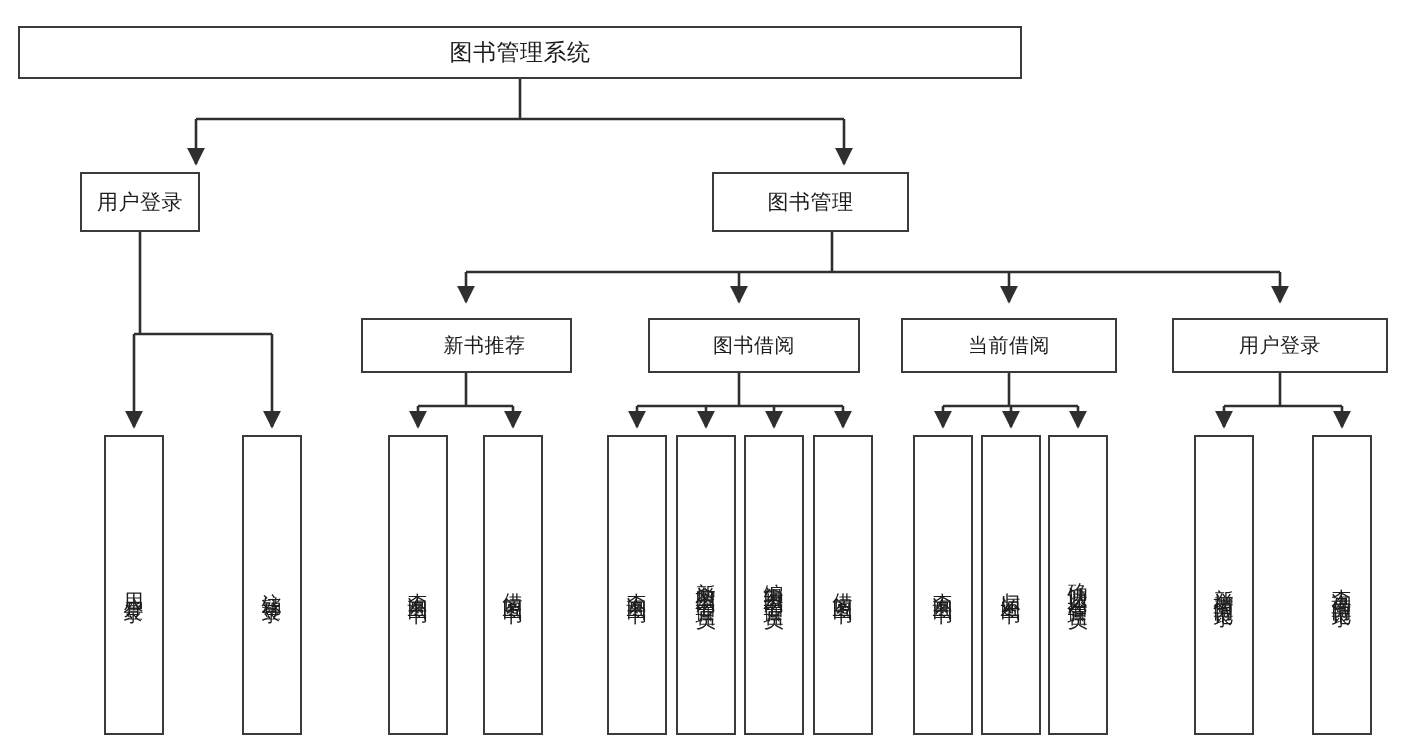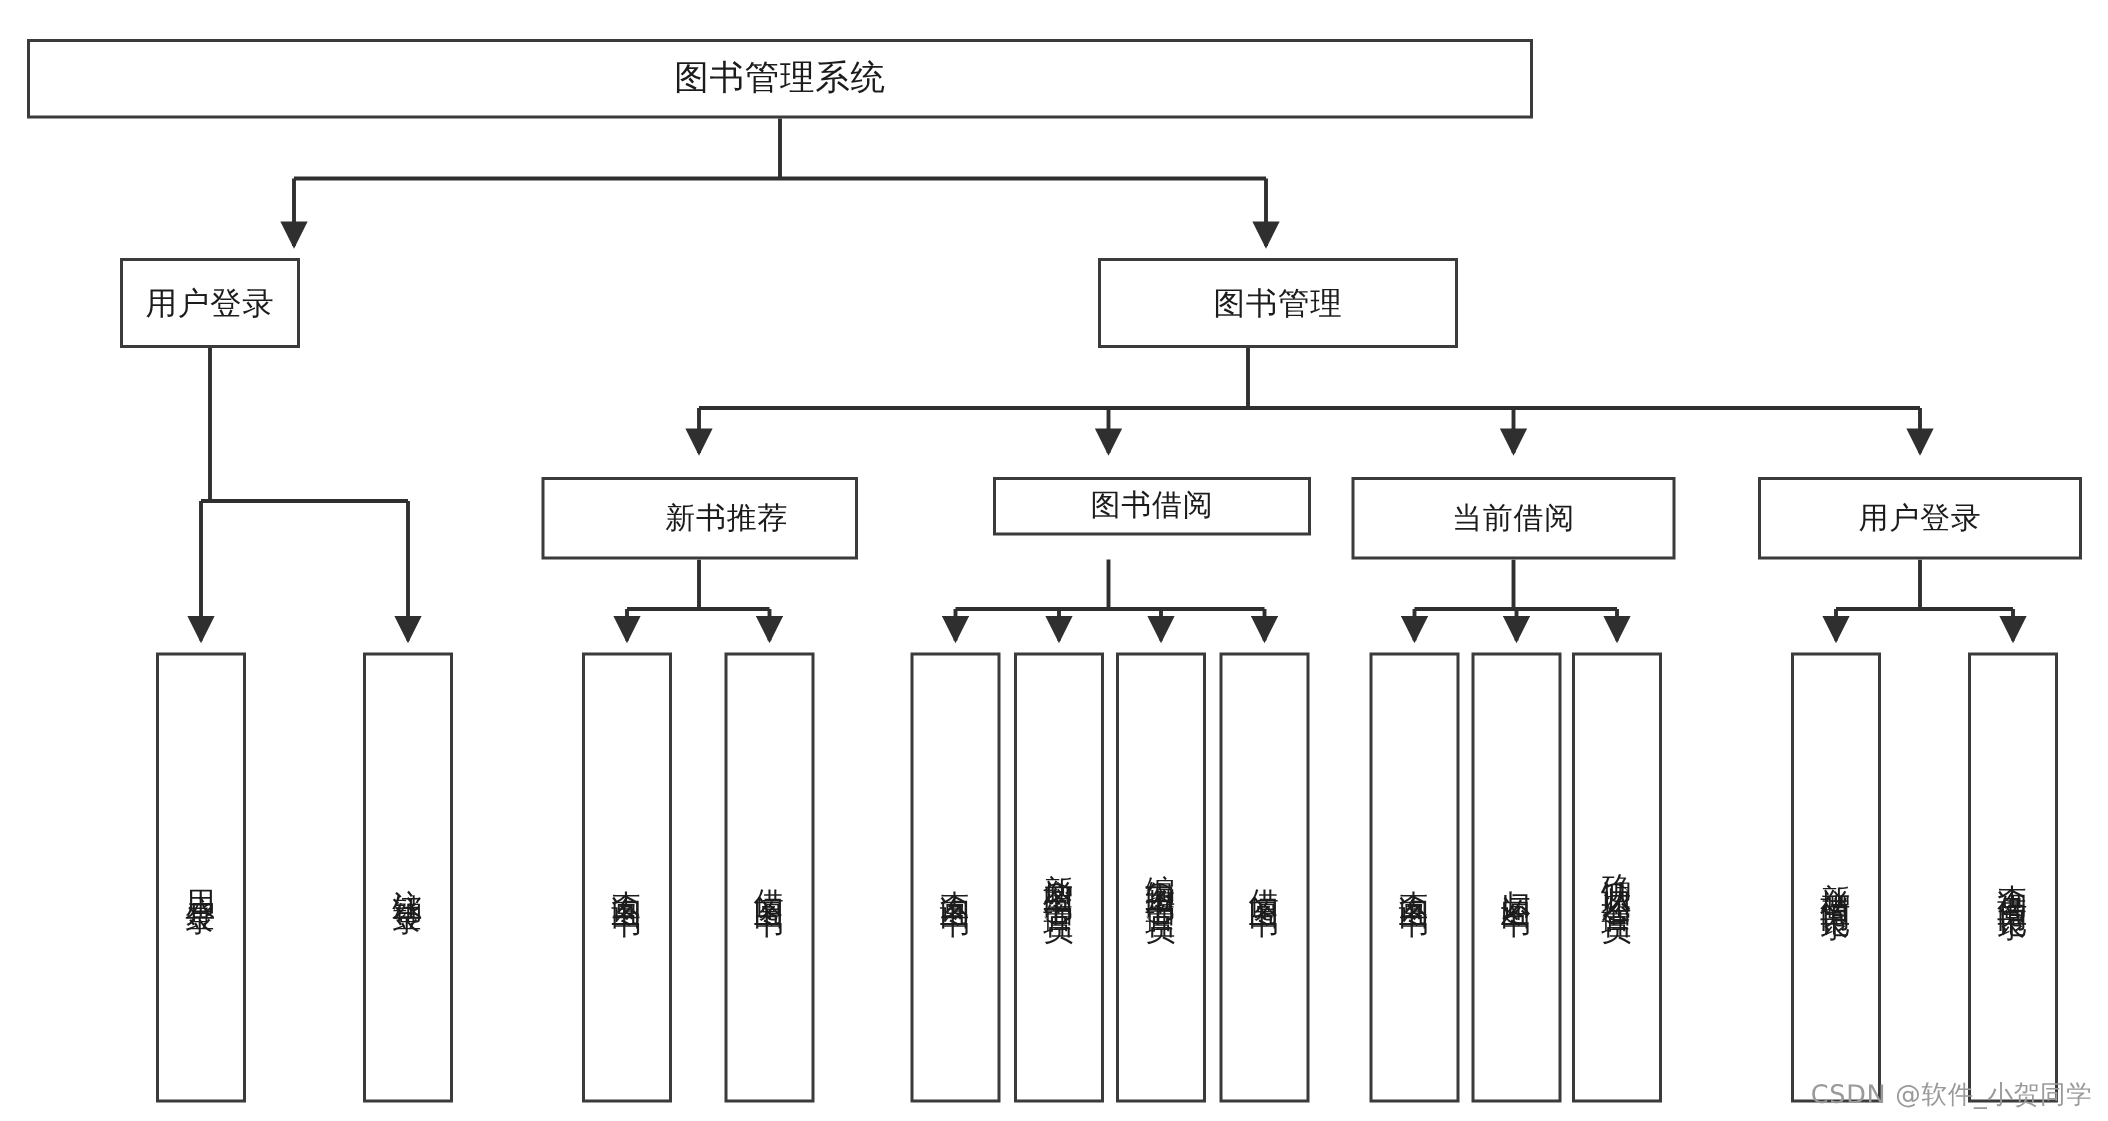--- a/index.html
+++ b/index.html
@@ -126,28 +126,28 @@
     </g>
   </svg>
 
   <div class="node level-root" style="left:18px; top:26px; width:1004px; height:53px;">
     <span class="node-label">图书管理系统</span>
   </div>
 
   <div class="node level-2" style="left:80px; top:172px; width:120px; height:60px;">
     <span class="node-label">用户登录</span>
   </div>
-  <div class="node level-2" style="left:712px; top:172px; width:240px; height:60px;margin-left:20px;">
+  <div class="node level-2" style="left:712px; top:172px; width:197px; height:60px;">
     <span class="node-label">图书管理</span>
   </div>
 
   <div class="node level-3" style="left:361px; top:318px; width:211px; height:55px;padding-left:36px;">
     <span class="node-label">新书推荐</span>
   </div>
-  <div class="node level-3" style="left:662px; top:318px; width:212px; height:39px;font-family:Liberation Serif, serif;">
+  <div class="node level-3" style="left:648px; top:318px; width:212px; height:55px;">
     <span class="node-label">图书借阅</span>
   </div>
   <div class="node level-3" style="left:901px; top:318px; width:216px; height:55px;">
     <span class="node-label">当前借阅</span>
   </div>
   <div class="node level-3" style="left:1172px; top:318px; width:216px; height:55px;">
     <span class="node-label">用户登录</span>
   </div>
 
   <div class="node leaf" style="left:104px; top:435px; width:60px; height:300px;">
@@ -187,15 +187,14 @@
     <span class="node-label">确认归还（管理员）</span>
   </div>
 
   <div class="node leaf" style="left:1194px; top:435px; width:60px; height:300px;">
     <span class="node-label">新增借阅记录</span>
   </div>
   <div class="node leaf" style="left:1312px; top:435px; width:60px; height:300px;">
     <span class="node-label">查询借阅记录</span>
   </div>
 
-  <div class="watermark">CSDN @软件_小贺同学</div>
 
 </div>
 
 </body></html>

